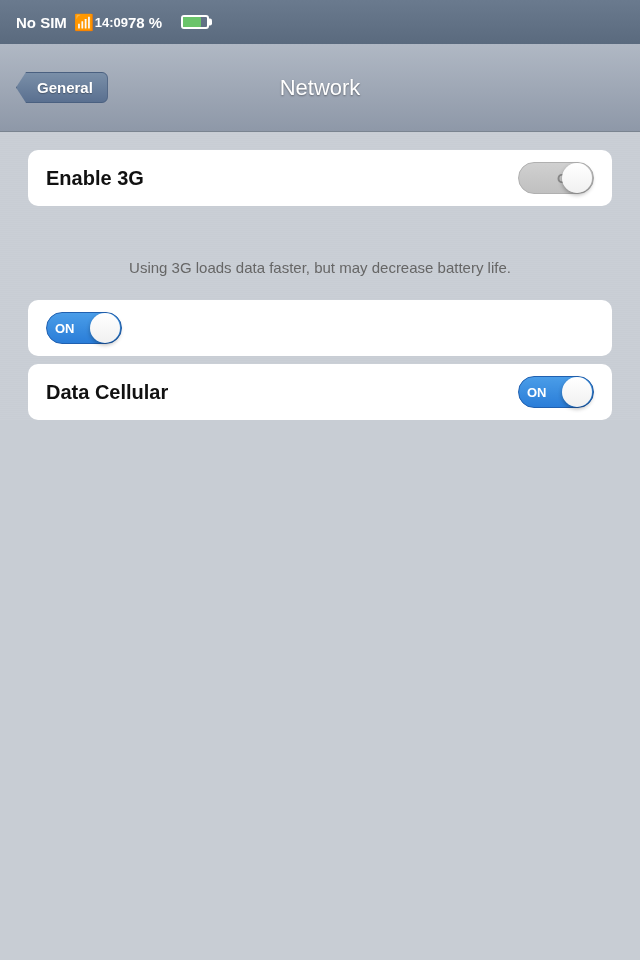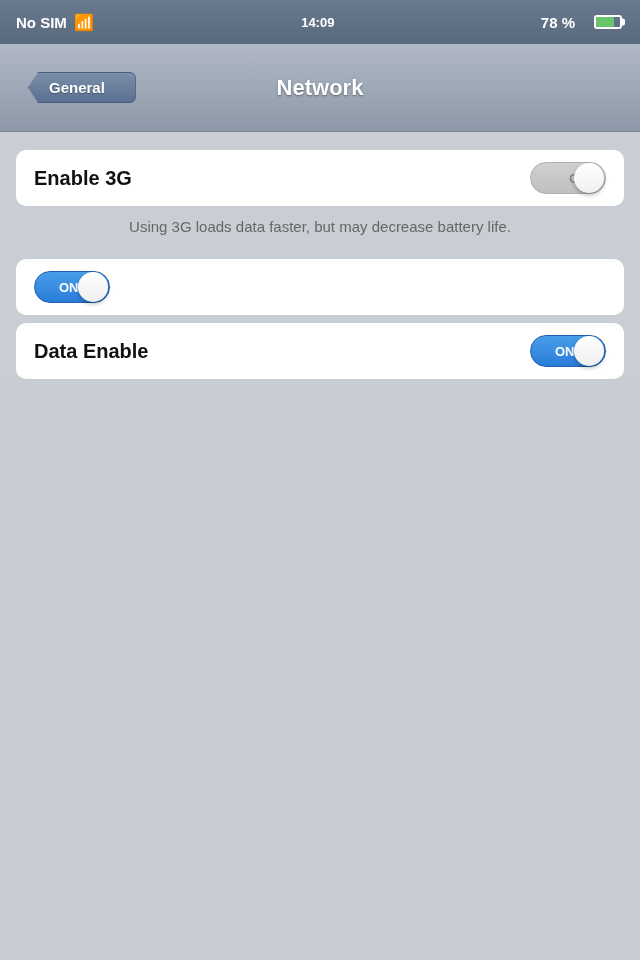--- a/index.html
+++ b/index.html
@@ -13,21 +13,21 @@
       overflow: hidden;
     }
 
     
     .status-bar {
       width: 100%;
       height: 44px;
       background: linear-gradient(to bottom, #6a7a8e, #5a6a7e);
       display: flex;
       align-items: center;
-      justify-content: space-between;
+      justify-content: flex-start;
       padding: 0 16px;
       color: white;
       font-size: 16px;
       font-weight: 600;
     }
     .status-left {
       display: flex;
       align-items: center;
       gap: 8px;
       font-size: 15px;
@@ -83,45 +83,45 @@
       height: 88px;
       background: linear-gradient(to bottom, #b0b8c4, #8e98a8);
       display: flex;
       align-items: center;
       justify-content: center;
       position: relative;
       border-bottom: 1px solid #7a8490;
     }
     .nav-title {
       font-size: 22px;
-      font-weight: bold;
+      font-weight: normal;
       color: white;
       text-shadow: 0 1px 2px rgba(0,0,0,0.4);
     }
     .back-button {
       position: absolute;
-      left: 28px;
+      left: 16px;
       background: linear-gradient(to bottom, #7a8fa8, #5a7090);
       border: 1px solid #4a6080;
       border-radius: 6px;
       color: white;
       font-size: 15px;
       font-weight: 600;
-      padding: 6px 30px 6px 20px;
+      padding: 6px 14px 6px 20px;
       cursor: pointer;
       text-shadow: 0 1px 1px rgba(0,0,0,0.3);
       clip-path: polygon(10px 0%, 100% 0%, 100% 100%, 10px 100%, 0% 50%);
       display: flex;
       align-items: center;
     }
 
     
     .content {
       width: 100%;
-      padding: 18px 16px 0;
+      padding: 18px 28px 0;
       background: #c8cdd4;
       
       background-image: repeating-linear-gradient(
         to bottom,
         transparent,
         transparent 1px,
         rgba(255,255,255,0.04) 1px,
         rgba(255,255,255,0.04) 2px
       );
     }
@@ -157,20 +157,21 @@
       color: #111;
     }
 
     
     .settings-description {
       font-size: 15px;
       color: #666;
       text-align: center;
       padding: 10px 30px 14px;
       line-height: 1.4;
+      margin-top: 41px;
     }
 
     
     .toggle {
       width: 76px;
       height: 32px;
       border-radius: 16px;
       position: relative;
       cursor: pointer;
       display: flex;
@@ -189,21 +190,21 @@
     }
     .toggle-label {
       font-size: 13px;
       font-weight: bold;
       color: #888;
       position: absolute;
       right: 10px;
     }
     .toggle.on .toggle-label {
       color: white;
-      left: 24px;
+      left: 8px;
       right: auto;
     }
     .toggle-knob {
       width: 30px;
       height: 30px;
       background: linear-gradient(to bottom, #ffffff, #f0f0f0);
       border-radius: 50%;
       box-shadow: 0 2px 4px rgba(0,0,0,0.3);
       position: absolute;
       flex-shrink: 0;
@@ -271,21 +272,21 @@
           <div class="toggle-knob"></div>
         </div>
       </div>
     </div>
   </div>
 
 
   <div class="settings-section">
     <div class="settings-card">
       <div class="settings-row">
-        <span class="settings-row-label">Data Enable</span>
+        <span class="settings-row-label">Data Cellular</span>
         <div class="toggle on">
           <span class="toggle-label">ON</span>
           <div class="toggle-knob"></div>
         </div>
       </div>
     </div>
   </div>
 
 </div>
 

